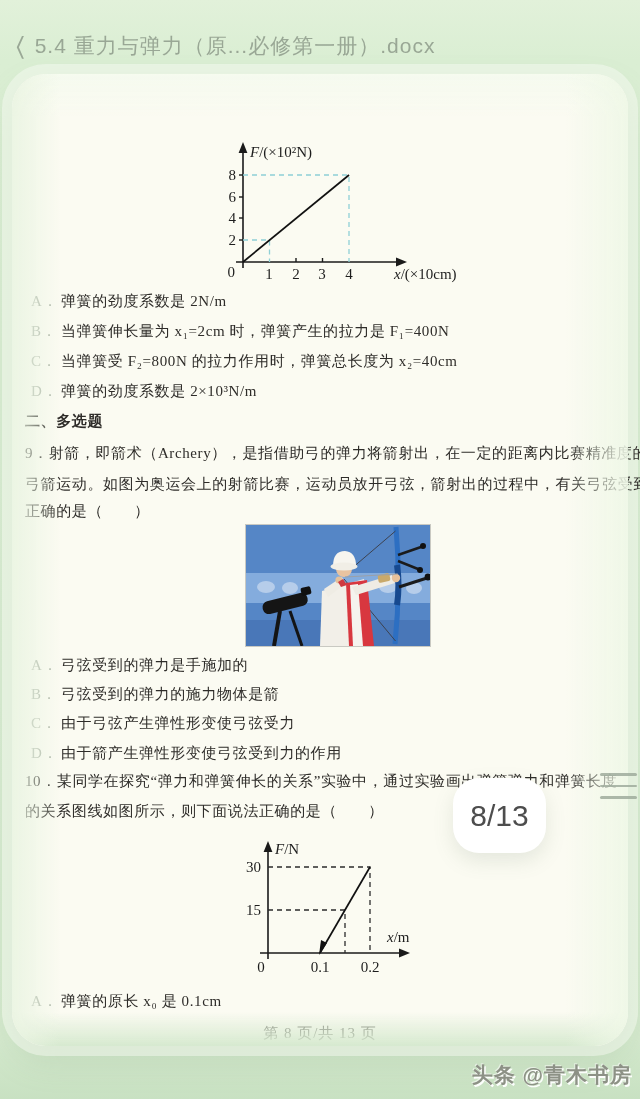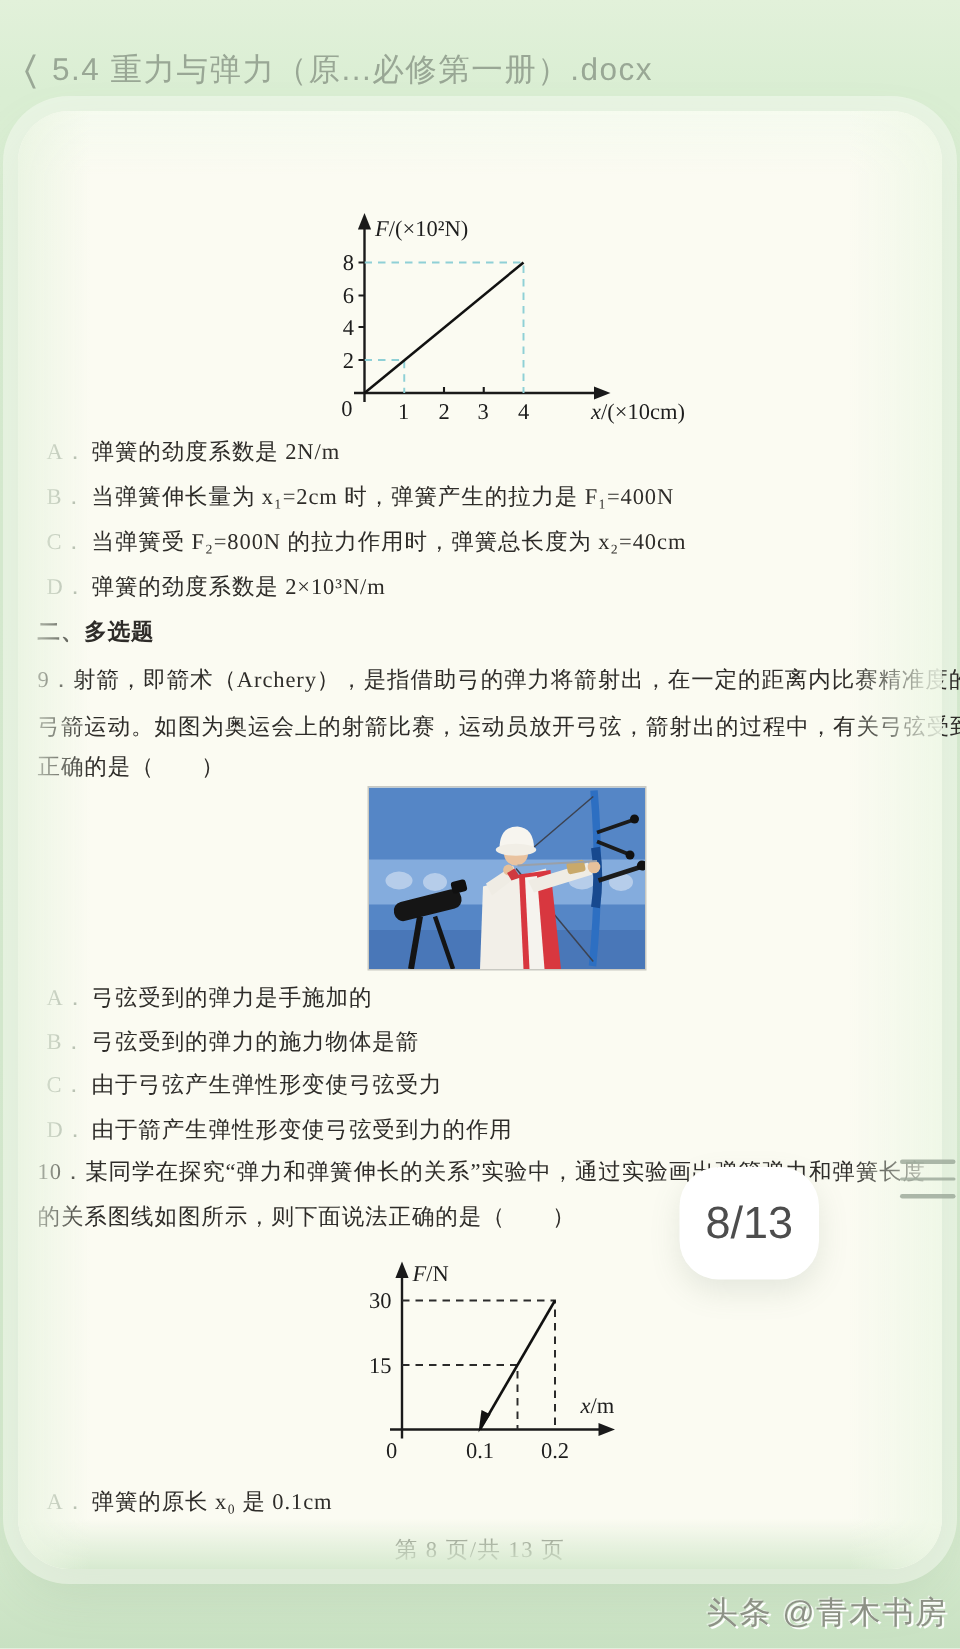--- a/index.html
+++ b/index.html
@@ -29,21 +29,21 @@
   .opt .lab{color:#aeb6a8;width:30px;flex:0 0 auto;}
   .opt .txt{color:#2e2c29;}
   .footer{position:absolute;left:0;width:640px;top:1024px;text-align:center;font-size:15px;color:#83837a;z-index:2;letter-spacing:1px;}
   
   .badge{position:absolute;left:453px;top:752px;width:93px;height:75px;border-radius:26px;background:#fff;
          box-shadow:0 8px 20px rgba(110,130,110,.16);display:flex;align-items:center;justify-content:center;
          font-family:"Liberation Sans","DejaVu Sans",sans-serif;font-size:30px;color:#4d4d4d;z-index:20;margin-top:26px;}
   .burger{position:absolute;left:600px;top:773px;width:37px;height:28px;z-index:20;cursor:pointer;}
   .burger span{display:block;height:2.5px;background:#9fab9c;border-radius:2px;margin-bottom:9px;opacity:.85;}
   .wm{position:absolute;right:8px;top:1061px;z-index:20;font-family:"Liberation Sans","DejaVu Sans",sans-serif;
-      font-weight:normal;font-size:21px;color:#8d9186;letter-spacing:1px;
+      font-weight:bold;font-size:21px;color:#8d9186;letter-spacing:1px;
       text-shadow:1.5px 1.5px 0 rgba(255,255,255,.95), -1px -1px 0 rgba(255,255,255,.55);}
   
   .fig{position:absolute;z-index:2;}
   .photo{position:absolute;left:245px;top:524px;width:184px;height:121px;border:1px solid #c9c9c2;z-index:2;}
   svg text{font-family:"Liberation Serif","DejaVu Serif",serif;fill:#1d1d1d;}
 </style>
 </head>
 <body>
 
 <div id="screen">

